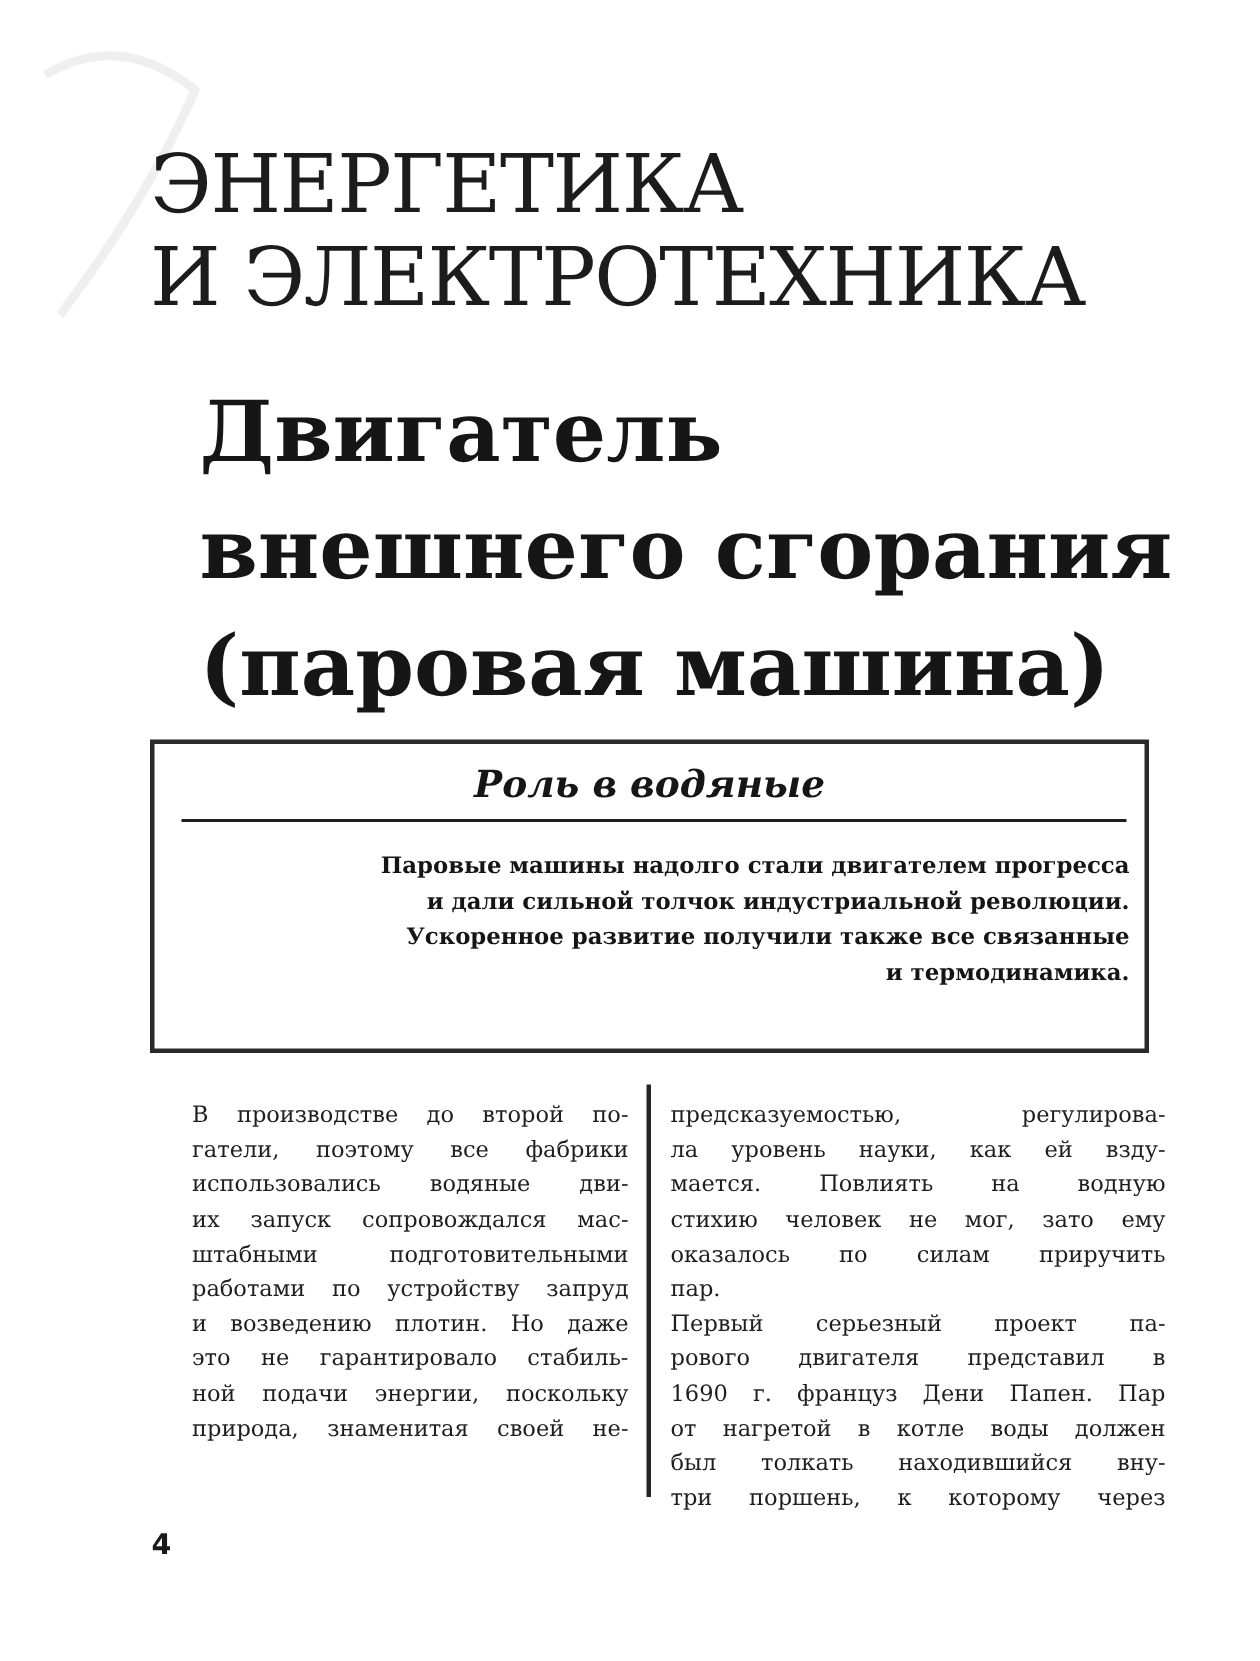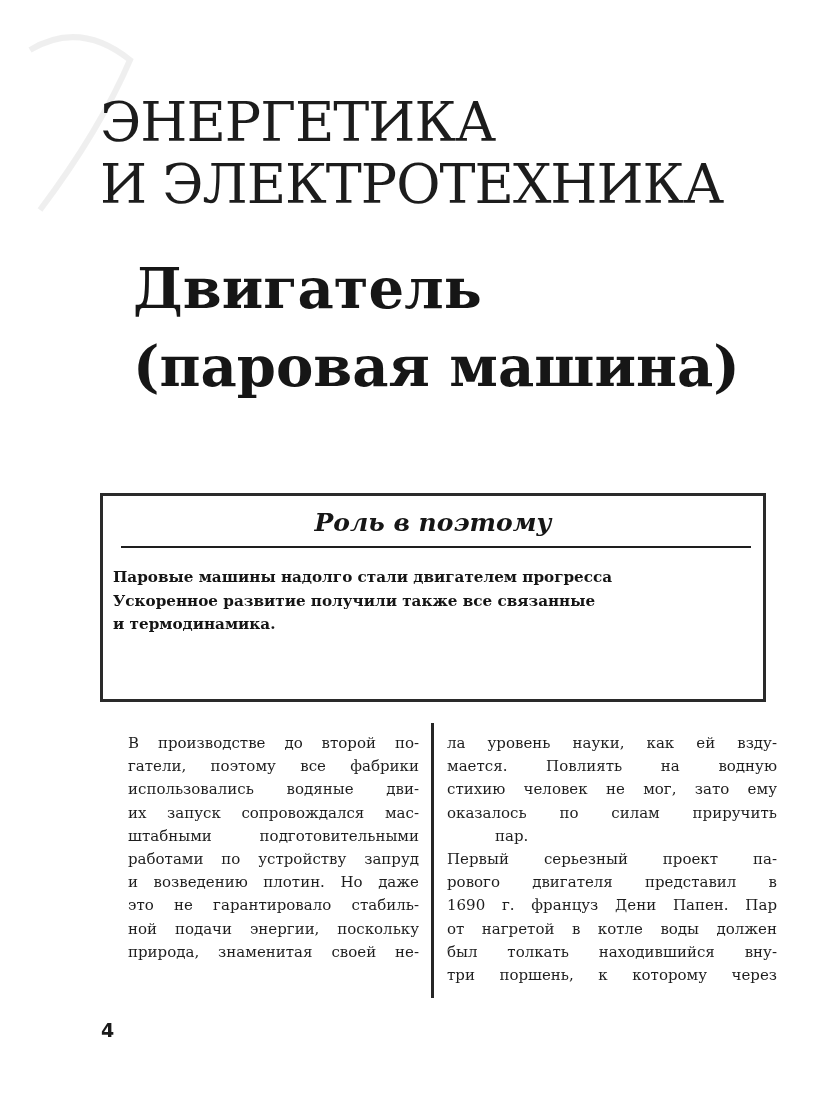--- a/index.html
+++ b/index.html
@@ -28,35 +28,35 @@
     }
     .history-box-title {
       position: absolute; left: 0; right: 0; top: 12px; text-align: center;
       font-family: "DejaVu Serif", "Liberation Serif", serif;
       font-size: 25px; font-weight: bold; font-style: italic; color: #161616;
     }
     .history-box-rule {
       position: absolute; left: 18px; right: 12px; top: 50px; height: 2px; background: #1e1e1e;
     }
     .history-box-text {
-      position: absolute; left: 10px; right: 10px; top: 70px; text-align: left;
+      position: absolute; left: 10px; right: 10px; top: 70px; text-align: right;
       font-family: "DejaVu Serif", "Liberation Serif", serif;
       font-size: 15.2px; line-height: 23.5px; font-weight: bold; color: #151515;
     }
     .history-box-text div { white-space: nowrap; }
     .column {
       position: absolute; top: 732px;
       font-family: "DejaVu Serif", "Liberation Serif", serif;
       font-size: 15px; line-height: 23.2px; color: #1e1e1e;
     }
     .column .line {
       display: block; white-space: nowrap; text-align: justify; text-align-last: justify;
       height: 23.2px; overflow: visible;
     }
-    .column .line.last { text-align-last: left; margin-left: 48px; }
+    .column .line.last { text-align-last: left; }
     .col-left { left: 128px; width: 291px; }
     .col-right { left: 447px; width: 330px; }
     .column-divider {
       position: absolute; left: 431px; top: 723px; width: 3px; height: 275px; background: #262626;
     }
     .page-number {
       position: absolute; left: 101px; top: 1019px;
       font-family: "DejaVu Sans", "Liberation Sans", sans-serif;
       font-size: 19px; font-weight: bold; color: #1a1a1a;
     }
@@ -79,28 +79,30 @@
     <path d="M20 40 Q70 10 120 50 Q90 120 30 200" stroke="#000" stroke-width="6" fill="none"></path>
   </svg>
 
   <h1 class="section-title">
     <div>ЭНЕРГЕТИКА</div>
     <div>И ЭЛЕКТРОТЕХНИКА</div>
   </h1>
 
   <h2 class="main-title">
     <div>Двигатель</div>
+    <div>внешнего сгорания</div>
     <div>(паровая машина)</div>
   </h2>
 
   <div class="history-box">
-    <div class="history-box-title">Роль в поэтому</div>
+    <div class="history-box-title">Роль в водяные</div>
     <div class="history-box-rule"></div>
     <div class="history-box-text">
       <div>Паровые машины надолго стали двигателем прогресса</div>
+      <div>и дали сильной толчок индустриальной революции.</div>
       <div>Ускоренное развитие получили также все связанные</div>
       <div>и термодинамика.</div>
     </div>
   </div>
 
   <div class="column col-left">
     <span class="line">В производстве до второй по-</span>
     <span class="line">гатели, поэтому все фабрики</span>
     <span class="line">использовались водяные дви-</span>
     <span class="line">их запуск сопровождался мас-</span>
@@ -108,20 +110,21 @@
     <span class="line">работами по устройству запруд</span>
     <span class="line">и возведению плотин. Но даже</span>
     <span class="line">это не гарантировало стабиль-</span>
     <span class="line">ной подачи энергии, поскольку</span>
     <span class="line">природа, знаменитая своей не-</span>
   </div>
 
   <div class="column-divider"></div>
 
   <div class="column col-right">
+    <span class="line">предсказуемостью, регулирова-</span>
     <span class="line">ла уровень науки, как ей взду-</span>
     <span class="line">мается. Повлиять на водную</span>
     <span class="line">стихию человек не мог, зато ему</span>
     <span class="line">оказалось по силам приручить</span>
     <span class="line last">пар.</span>
     <span class="line">Первый серьезный проект па-</span>
     <span class="line">рового двигателя представил в</span>
     <span class="line">1690 г. француз Дени Папен. Пар</span>
     <span class="line">от нагретой в котле воды должен</span>
     <span class="line">был толкать находившийся вну-</span>

